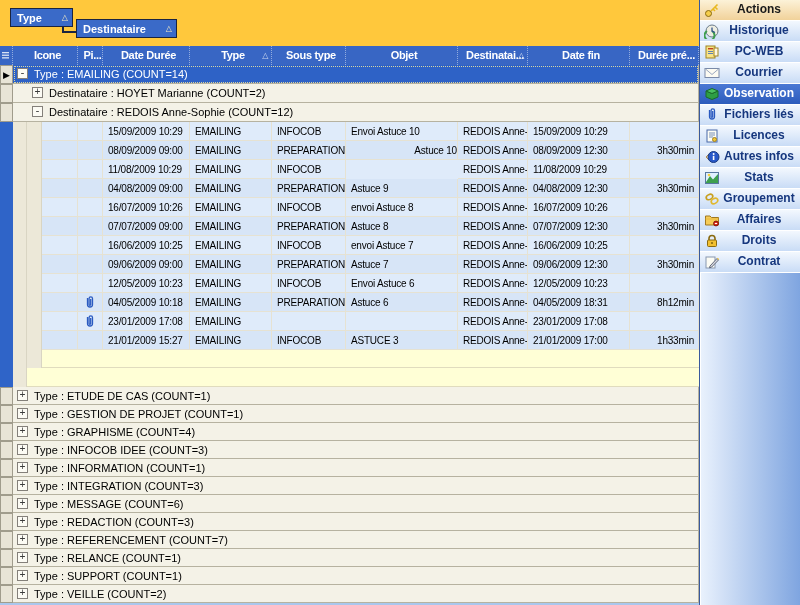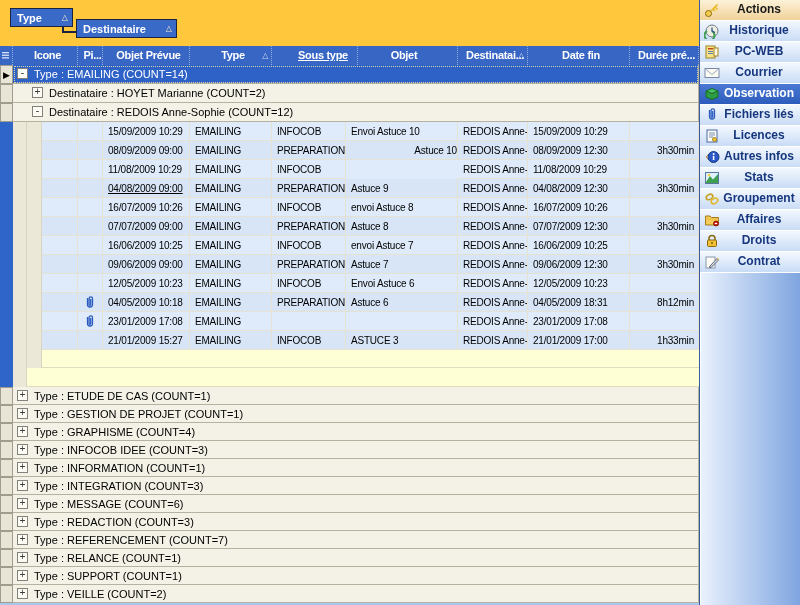--- a/index.html
+++ b/index.html
@@ -86,23 +86,23 @@
   <div class="grid-header">
       <div class="hcell" style="left: 0px; width: 13px;">
         <span class="icn"><svg width="10" height="11" viewBox="0 0 10 11">
             <rect x="1" y="2" width="7" height="1.3" fill="#D8E2F4"></rect>
             <rect x="1" y="4.6" width="7" height="1.3" fill="#D8E2F4"></rect>
             <rect x="1" y="7.2" width="7" height="1.3" fill="#D8E2F4"></rect>
           </svg></span>
       </div>
       <div class="hcell" style="left: 13px; width: 65px;"><span>Icone</span></div>
       <div class="hcell" style="left: 78px; width: 25px;"><span>Pi...</span></div>
-      <div class="hcell" style="left: 103px; width: 87px;"><span>Objet Prévue</span></div>
+      <div class="hcell" style="left: 103px; width: 87px;"><span>Date Durée</span></div>
       <div class="hcell" style="left: 190px; width: 82px;"><span>Type</span><span class="tri">△</span></div>
-      <div class="hcell" style="left: 284px; width: 74px; text-decoration: underline;"><span>Sous type</span></div>
+      <div class="hcell" style="left: 272px; width: 74px;"><span>Sous type</span></div>
       <div class="hcell" style="left: 346px; width: 112px;"><span>Objet</span></div>
       <div class="hcell" style="left: 458px; width: 70px;"><span>Destinatai...</span><span class="tri">△</span></div>
       <div class="hcell" style="left: 528px; width: 102px;"><span>Date fin</span></div>
       <div class="hcell" style="left: 630px; width: 69px;"><span>Durée pré...</span></div>
     </div>
 
   <div id="grid-body">
       <div class="gutter" style="top: 65px; height: 19px;">
         <span class="cur">▶</span>
       </div>
@@ -151,21 +151,21 @@
         <div class="dcell" style="left: 61px; width: 87px;">11/08/2009 10:29</div>
         <div class="dcell" style="left: 148px; width: 82px;">EMAILING</div>
         <div class="dcell" style="left: 230px; width: 74px;">INFOCOB</div>
         <div class="dcell" style="left: 416px; width: 70px;">REDOIS Anne-So</div>
         <div class="dcell" style="left: 486px; width: 102px;">11/08/2009 10:29</div>
         <div class="dcell num" style="left: 588px; width: 69px;"></div>
       </div>
       <div class="drow odd" style="top: 179px;">
         <div class="dcell" style="left: 0px; width: 36px;"></div>
         <div class="dcell" style="left: 36px; width: 25px;"></div>
-        <div class="dcell" style="left: 61px; width: 87px; text-decoration: underline;">04/08/2009 09:00</div>
+        <div class="dcell" style="left: 61px; width: 87px;">04/08/2009 09:00</div>
         <div class="dcell" style="left: 148px; width: 82px;">EMAILING</div>
         <div class="dcell" style="left: 230px; width: 74px;">PREPARATION</div>
         <div class="dcell" style="left: 304px; width: 112px;">Astuce 9</div>
         <div class="dcell" style="left: 416px; width: 70px;">REDOIS Anne-So</div>
         <div class="dcell" style="left: 486px; width: 102px;">04/08/2009 12:30</div>
         <div class="dcell num" style="left: 588px; width: 69px;">3h30min</div>
       </div>
       <div class="drow even" style="top: 198px;">
         <div class="dcell" style="left: 0px; width: 36px;"></div>
         <div class="dcell" style="left: 36px; width: 25px;"></div>

